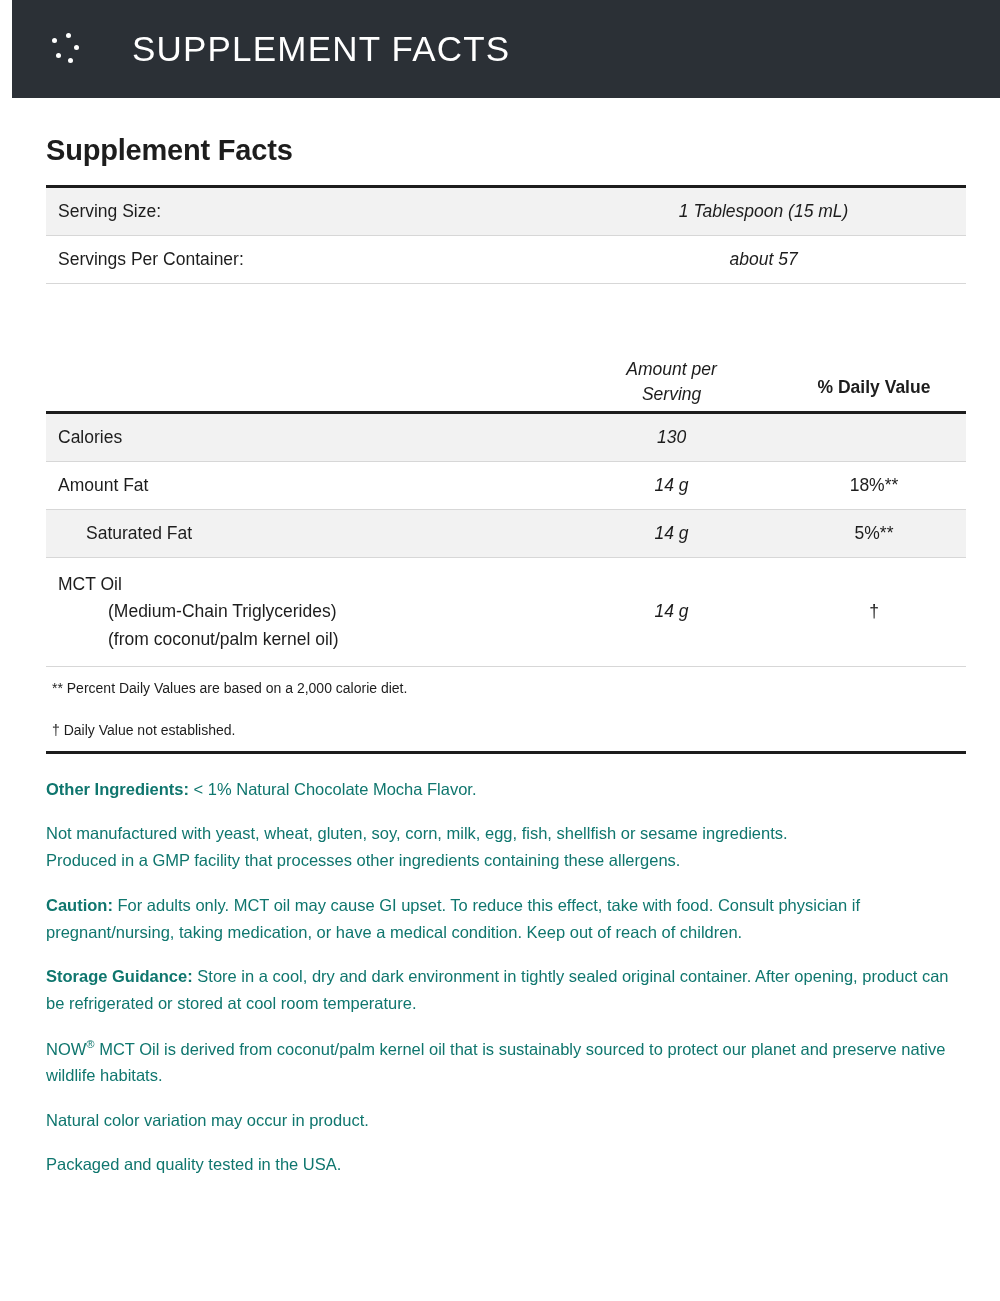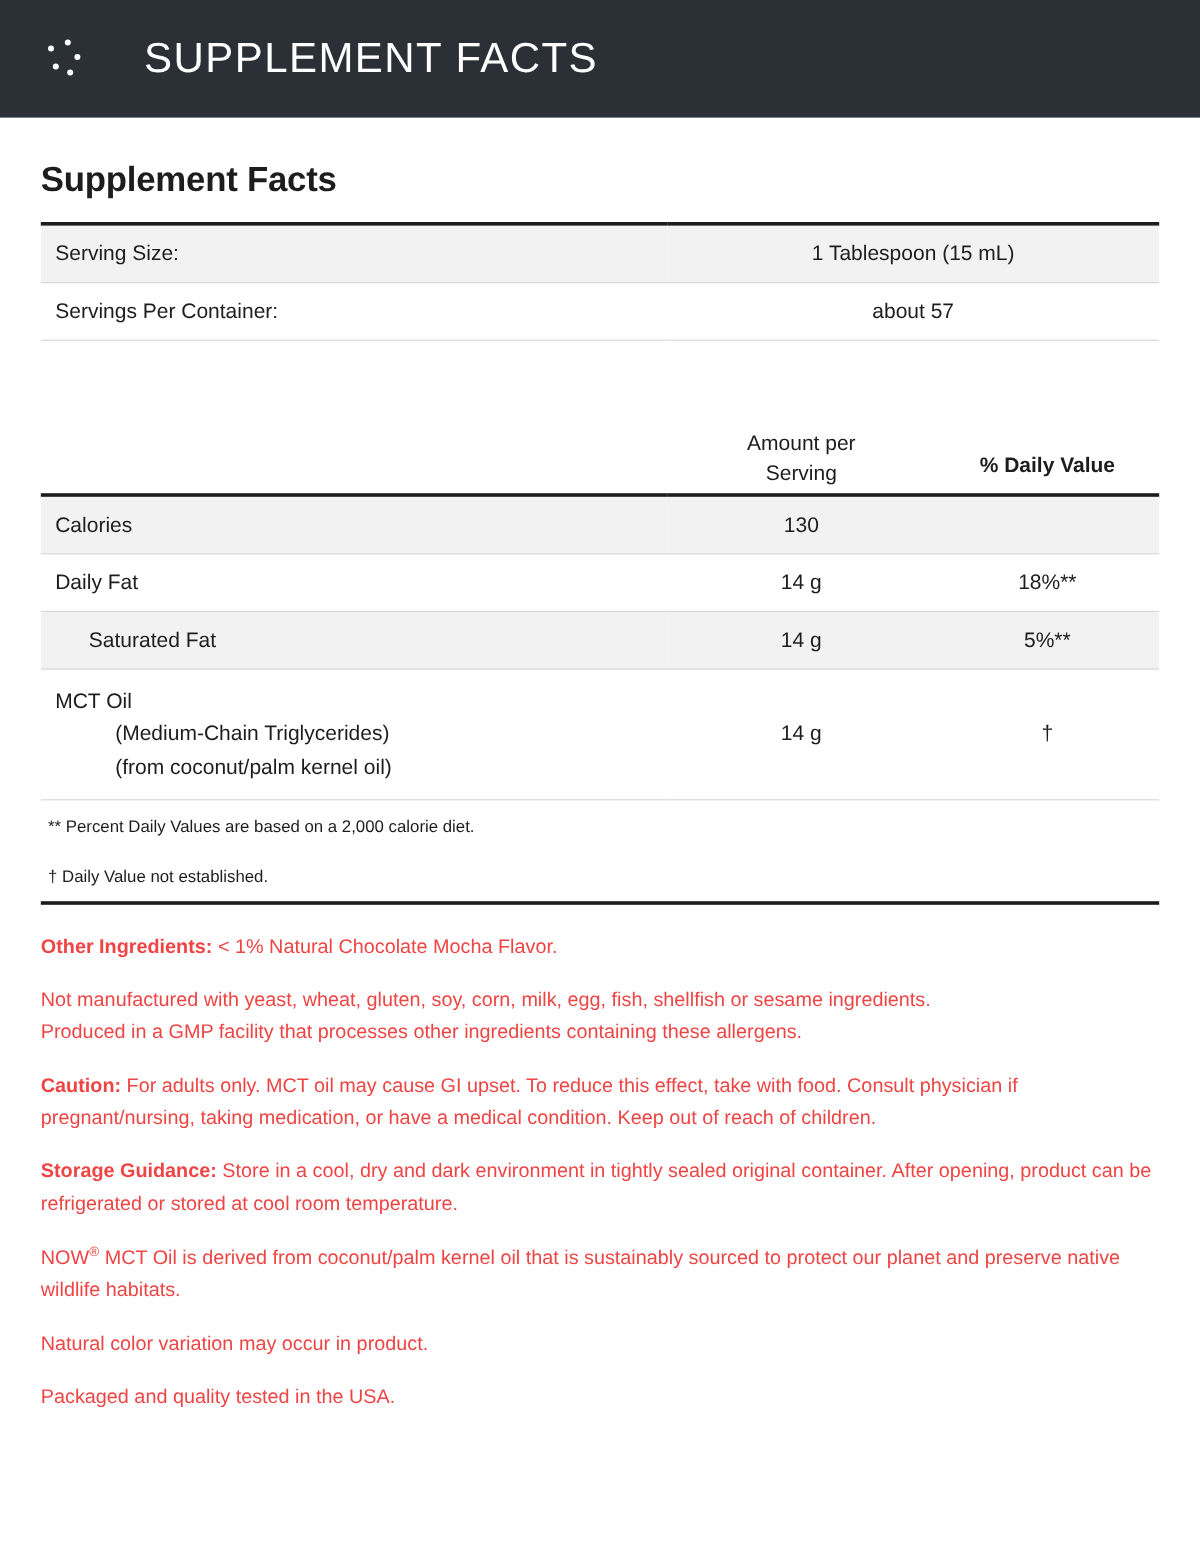--- a/index.html
+++ b/index.html
@@ -7,20 +7,21 @@
     margin: 0; padding: 0;
     background: #ffffff;
     font-family: "Liberation Sans", sans-serif;
   }
   .page {
     width: 1000px;
     min-height: 1301px;
     background: #ffffff;
     position: relative;
     overflow: hidden;
+    padding-left: 12px;
   }
 
   
   .header {
     background: #2b3036;
     height: 98px;
     display: flex;
     align-items: center;
     padding: 0 0 0 34px;
   }
@@ -68,21 +69,21 @@
     color: #1d1d1d;
   }
   table.facts td {
     padding: 13px 6px;
     vertical-align: middle;
   }
   .row-alt { background: #f2f2f2; }
   .row-white { background: #ffffff; }
 
   .col-label { width: 56%; padding-left: 12px !important; margin-top: 36px; }
-  .col-amt   { width: 24%; text-align: center; }
+  .col-amt   { width: 24%; text-align: center; font-style: italic; }
   .col-dv    { width: 20%; text-align: center; }
 
   .line-thin td { border-bottom: 1px solid #d7d7d7; }
   .line-thick-top td { border-top: 3px solid #1d1d1d; }
 
   .hdr-amount {
     text-align: center;
     font-size: 17.5px;
     line-height: 1.45;
     padding-bottom: 4px !important;
@@ -112,21 +113,21 @@
   .rule-bottom {
     border-top: 3px solid #1d1d1d;
     margin-top: 0;
   }
 
   
   .notes {
     padding: 22px 0 0 0;
     font-size: 16.5px;
     line-height: 1.62;
-    color: #ef4444;
+    color: #0f766e;
   }
   .notes p { margin: 0 0 18px 0; }
   .notes b { font-weight: bold; }
   sup { font-size: 0.68em; vertical-align: super; }
 </style>
 </head>
 <body>
 
 <div class="page">
 
@@ -171,21 +172,21 @@
           <td class="col-dv hdr-dv">% Daily Value</td>
         </tr>
 
         <tr class="row-alt line-thick-top line-thin">
           <td class="col-label">Calories</td>
           <td class="col-amt">130</td>
           <td class="col-dv"></td>
         </tr>
 
         <tr class="row-white line-thin">
-          <td class="col-label">Daily Fat</td>
+          <td class="col-label">Amount Fat</td>
           <td class="col-amt">14 g</td>
           <td class="col-dv">18%**</td>
         </tr>
 
         <tr class="row-alt line-thin">
           <td class="col-label indent-1">Saturated Fat</td>
           <td class="col-amt">14 g</td>
           <td class="col-dv">5%**</td>
         </tr>
 

